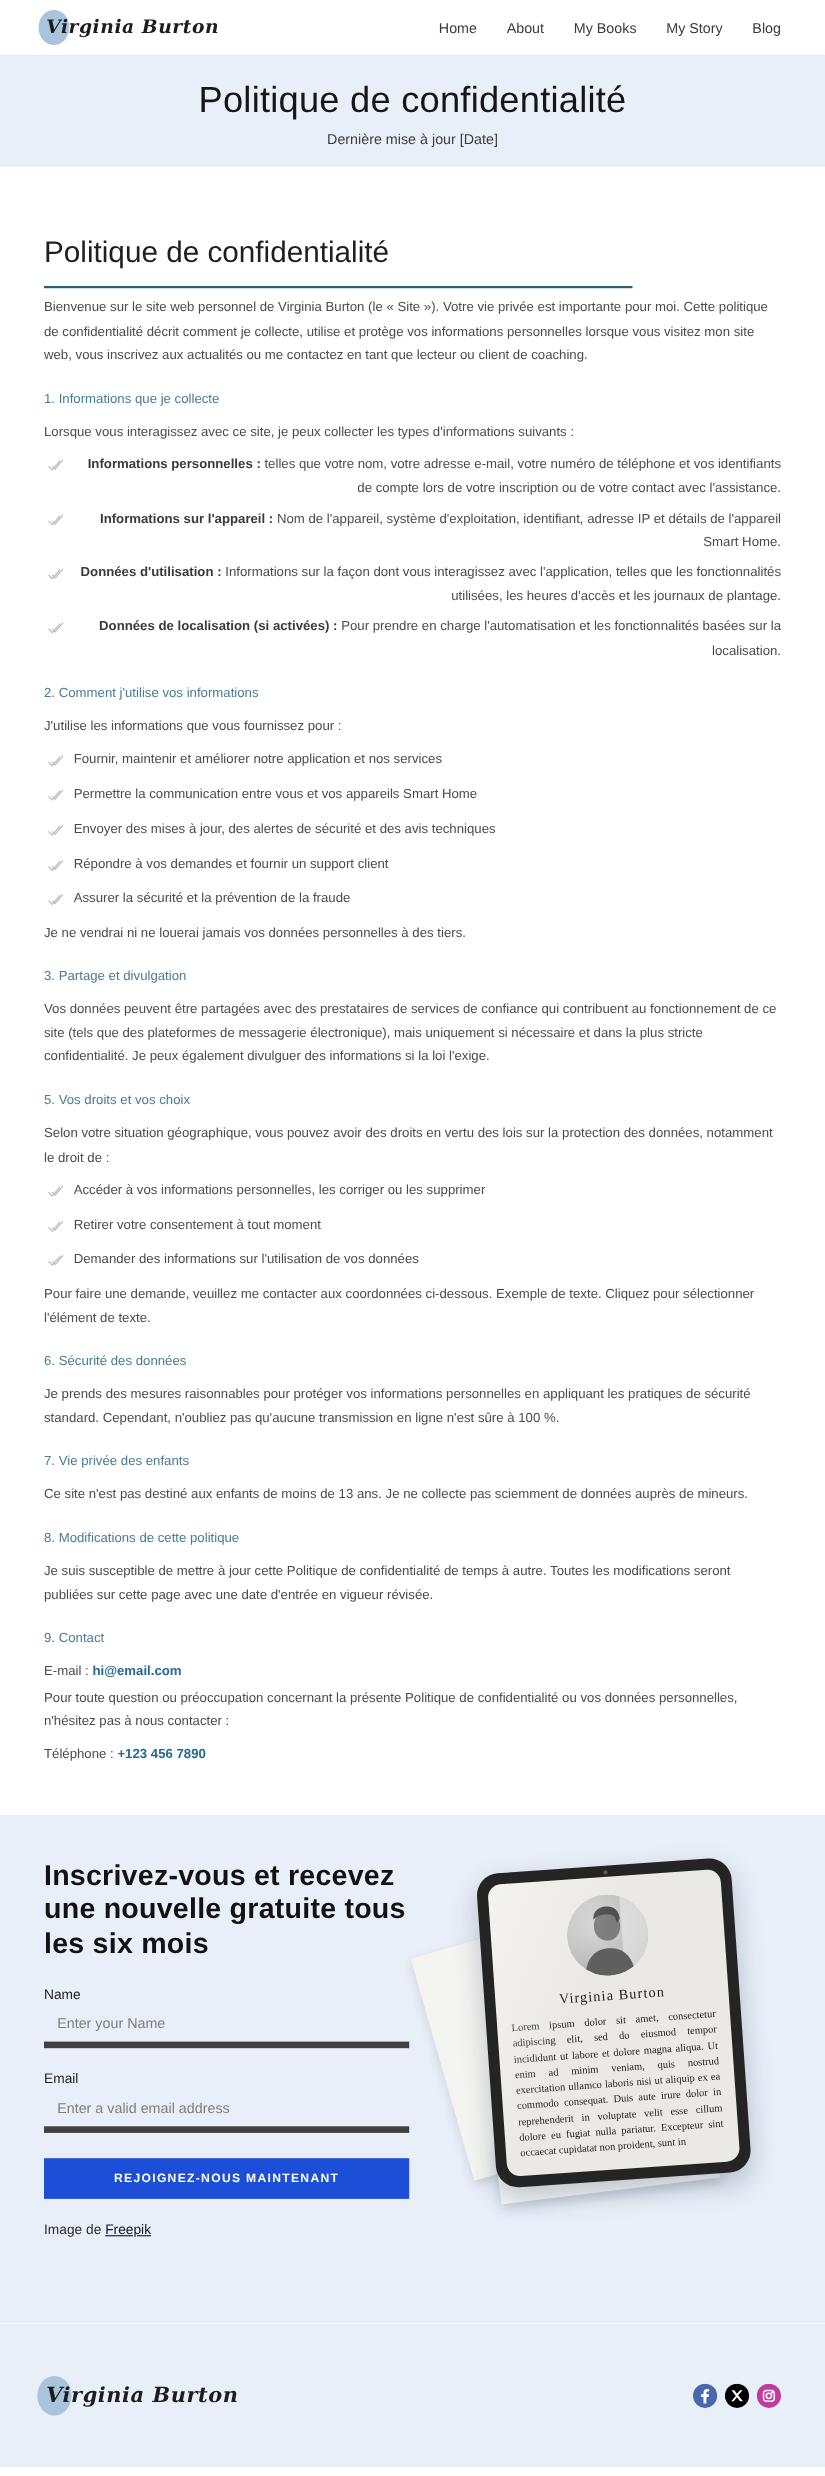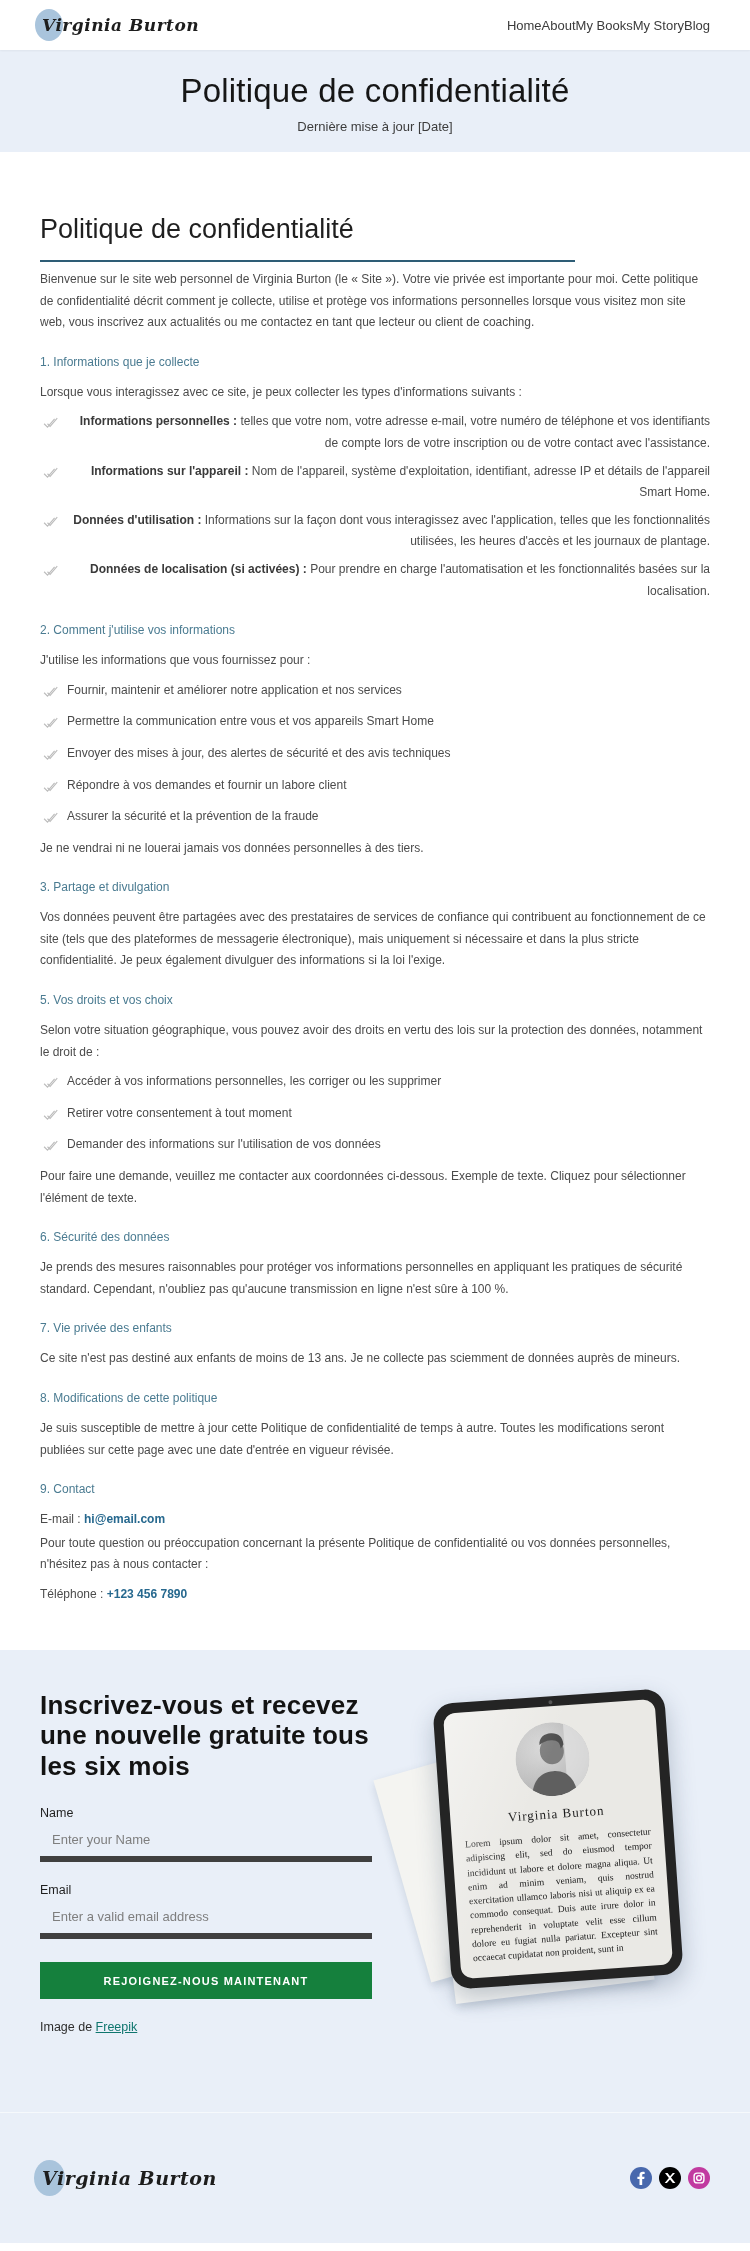--- a/index.html
+++ b/index.html
@@ -22,21 +22,21 @@
   .logo .logo-dot {
     position:absolute; left:-7px; top:-6px;
     width:28px; height:32px; border-radius:50%;
     background:#a9c4dc; z-index:0;
   }
   .logo .logo-text {
     position:relative; z-index:1;
     font-family:"DejaVu Serif", serif; font-style:italic; font-weight:600;
     font-size:17px; color:#1d1d1d; letter-spacing:.5px;
   }
-  .main-nav { display:flex; }
+  .main-nav { display:flex; gap:27px; }
   .main-nav a {
     font-size:13px; color:#3b3b3b; text-decoration:none; cursor:pointer;
   }
   
   .hero {
     height:102px; background:#e9eff8;
     display:flex; flex-direction:column; align-items:center; justify-content:center;
     text-align:center; padding-top:4px;
   }
   .hero h1 { font-size:33px; font-weight:400; color:#161616; letter-spacing:.2px; }
@@ -77,27 +77,27 @@
   .nl-input {
     width:100%; background:transparent; border:none;
     border-bottom:6px solid #404040;
     font-size:13px; color:#222; padding:7px 12px 9px 12px;
     margin-bottom:21px; outline:none;
     font-family:"Liberation Sans", sans-serif;
   }
   .nl-input::placeholder { color:#7e7e7e; }
   .nl-button {
     width:100%; border:none; cursor:pointer;
-    background:#15803d; color:#fff;
+    background:#1d4ed8; color:#fff;
     font-size:11px; font-weight:bold; letter-spacing:1.2px;
     padding:13px 0 12px 0; margin-top:2px;
     font-family:"Liberation Sans", sans-serif;
   }
   .nl-credit { font-size:12.5px; color:#2e2e2e; margin-top:21px; }
-  .nl-credit a { color:#0f766e; text-decoration:underline; cursor:pointer; }
+  .nl-credit a { color:#0f172a; text-decoration:underline; cursor:pointer; }
   
   .tablet-zone { position:relative; width:310px; height:340px; margin-right:6px; }
   .paper { position:absolute; background:#f4f4f1; box-shadow:0 4px 10px rgba(40,60,90,.18); }
   .paper-a { width:120px; height:210px; left:6px; top:70px; transform:rotate(-16deg); }
   .paper-b { width:200px; height:54px; left:58px; top:248px; transform:rotate(-7deg); background:#f8f8f6; }
   .tablet {
     position:absolute; left:48px; top:6px;
     width:232px; height:286px;
     background:#242424; border-radius:20px; padding:10px;
     transform:rotate(-4deg);
@@ -222,21 +222,21 @@
                 <path d="M1.5 8.5 L6 13 L15.5 2" stroke="#b5b5b5" stroke-width="1.5" fill="none"></path>
                 <path d="M6 8.5 L9.5 12 L19 1" stroke="#b5b5b5" stroke-width="1.5" fill="none"></path>
               </svg></span>
           <span class="li-text">Envoyer des mises à jour, des alertes de sécurité et des avis techniques</span>
         </li>
         <li>
           <span class="check"><svg width="15" height="12" viewBox="0 0 20 15">
                 <path d="M1.5 8.5 L6 13 L15.5 2" stroke="#b5b5b5" stroke-width="1.5" fill="none"></path>
                 <path d="M6 8.5 L9.5 12 L19 1" stroke="#b5b5b5" stroke-width="1.5" fill="none"></path>
               </svg></span>
-          <span class="li-text">Répondre à vos demandes et fournir un labore client</span>
+          <span class="li-text">Répondre à vos demandes et fournir un support client</span>
         </li>
         <li>
           <span class="check"><svg width="15" height="12" viewBox="0 0 20 15">
                 <path d="M1.5 8.5 L6 13 L15.5 2" stroke="#b5b5b5" stroke-width="1.5" fill="none"></path>
                 <path d="M6 8.5 L9.5 12 L19 1" stroke="#b5b5b5" stroke-width="1.5" fill="none"></path>
               </svg></span>
           <span class="li-text">Assurer la sécurité et la prévention de la fraude</span>
         </li>
       </ul>
       <p class="body-text">Je ne vendrai ni ne louerai jamais vos données personnelles à des tiers.</p>

